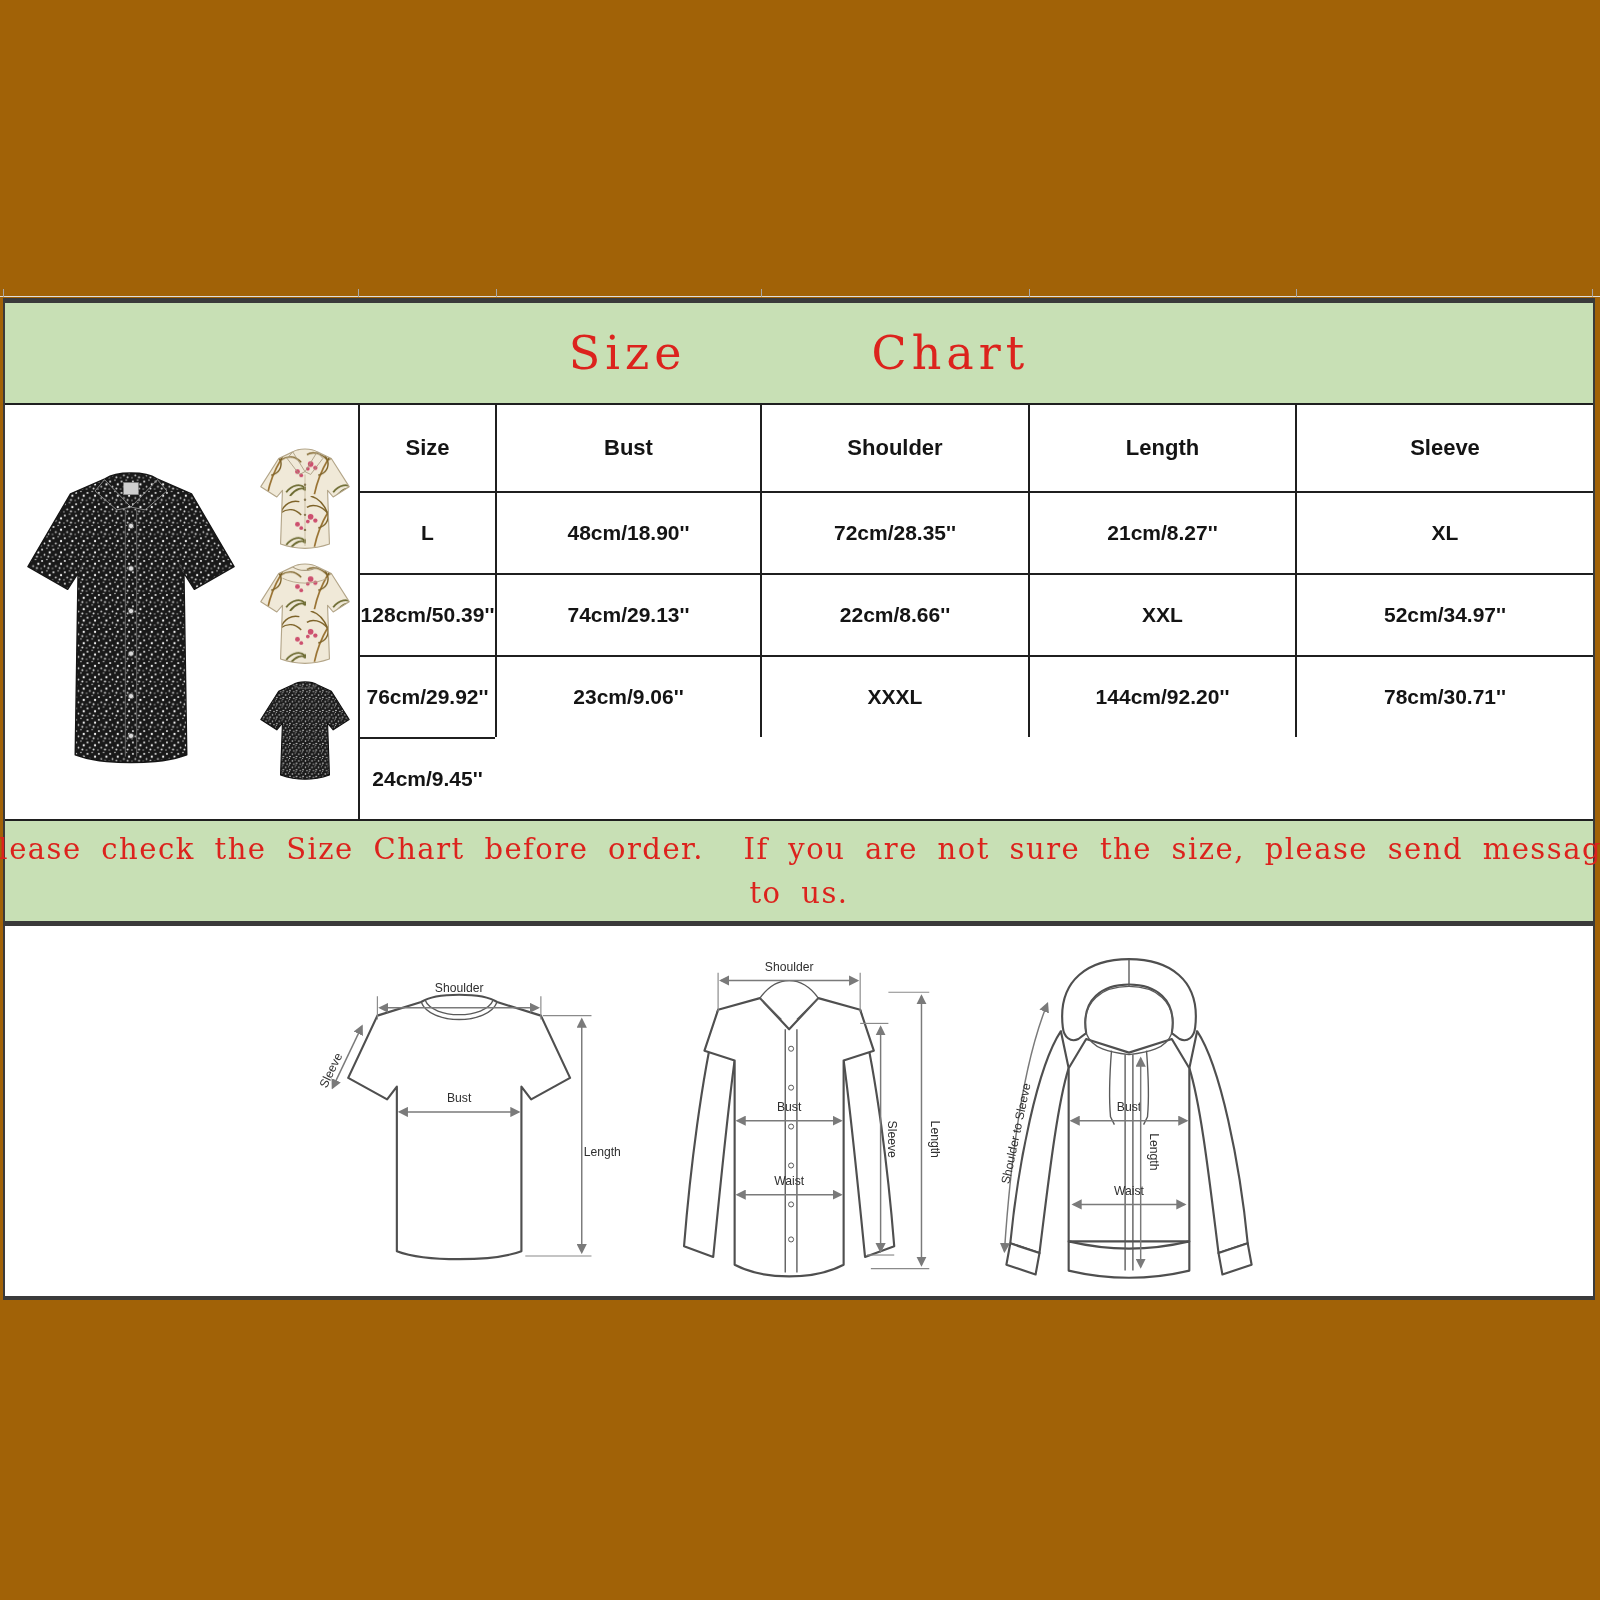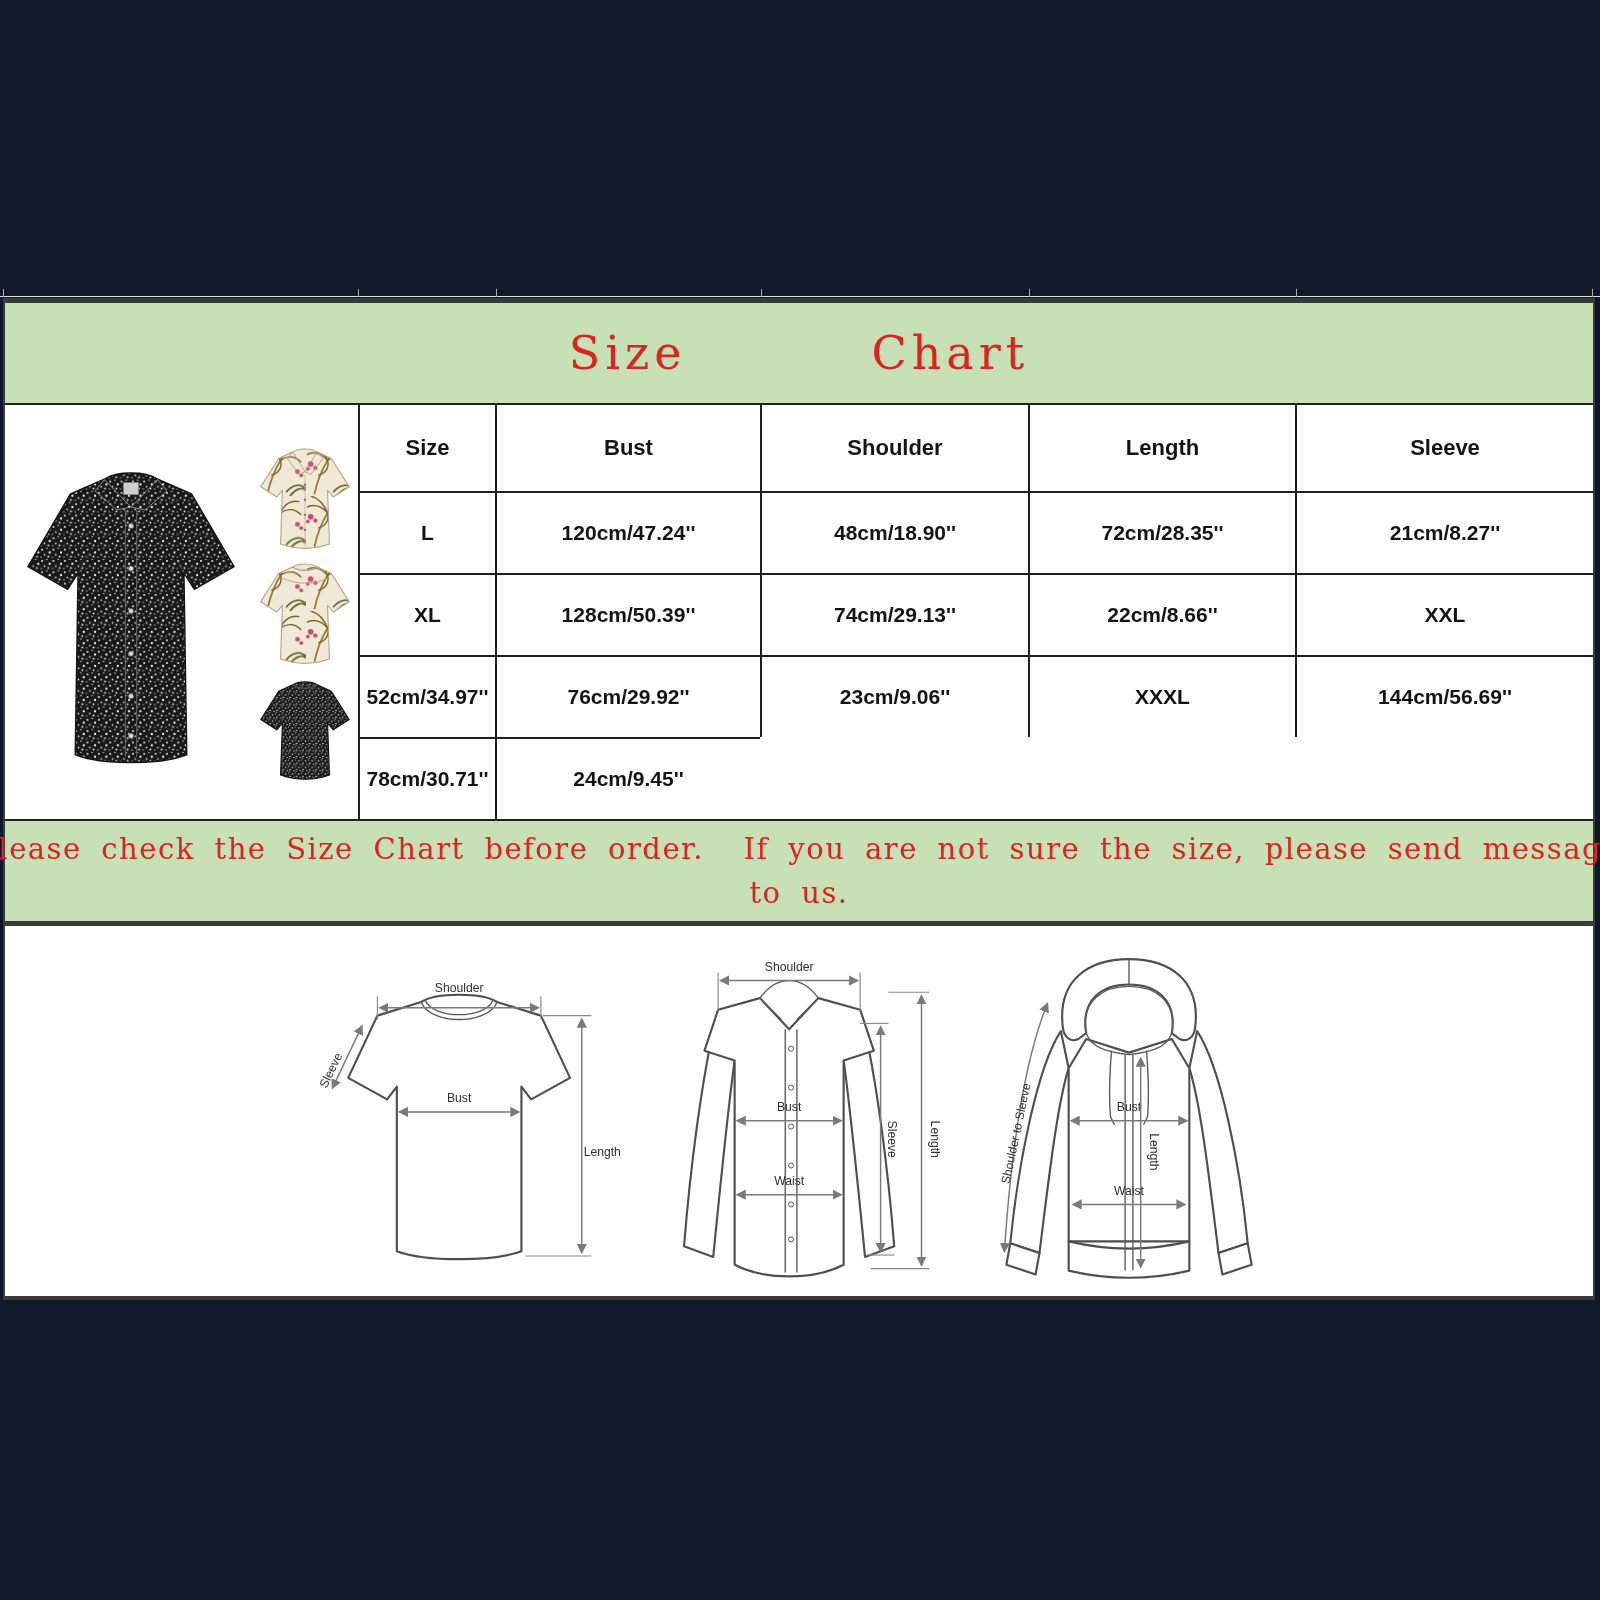--- a/index.html
+++ b/index.html
@@ -1,16 +1,16 @@
 <!DOCTYPE html>
 <html><head>
 <meta charset="utf-8">
 <style>
   html,body{margin:0;padding:0;background:#fff;}
-  .page{position:relative;width:1600px;height:1600px;background:#0f172a;overflow:hidden;
+  .page{position:relative;width:1600px;height:1600px;background:#a16207;overflow:hidden;
         font-family:"Liberation Sans",sans-serif;}
   
   .gridline{position:absolute;left:0;top:296px;width:1600px;height:1px;background:#dedede;}
   .tick{position:absolute;top:289px;width:1px;height:8px;background:#a8a8a8;}
 
   .sheet{position:absolute;left:3px;top:298px;width:1592px;
          border-left:2px solid #3a3a3a;border-right:2px solid #3a3a3a;box-sizing:border-box;}
 
   
   .band-title{height:100px;background:#c8e0b5;border-top:5px solid #3a3a3a;border-bottom:2px solid #1f1f1f;
@@ -156,37 +156,36 @@
         </div>
       </div>
 
       <div class="st-cell st-head">Size</div>
       <div class="st-cell st-head">Bust</div>
       <div class="st-cell st-head">Shoulder</div>
       <div class="st-cell st-head">Length</div>
       <div class="st-cell st-head">Sleeve</div>
 
       <div class="st-cell">L</div>
-      <div class="st-cell">120cm/47.24''</div>
       <div class="st-cell">48cm/18.90''</div>
       <div class="st-cell">72cm/28.35''</div>
       <div class="st-cell">21cm/8.27''</div>
 
       <div class="st-cell">XL</div>
       <div class="st-cell">128cm/50.39''</div>
       <div class="st-cell">74cm/29.13''</div>
       <div class="st-cell">22cm/8.66''</div>
 
       <div class="st-cell">XXL</div>
       <div class="st-cell">52cm/34.97''</div>
       <div class="st-cell">76cm/29.92''</div>
       <div class="st-cell">23cm/9.06''</div>
 
       <div class="st-cell">XXXL</div>
-      <div class="st-cell">144cm/56.69''</div>
+      <div class="st-cell">144cm/92.20''</div>
       <div class="st-cell">78cm/30.71''</div>
       <div class="st-cell">24cm/9.45''</div>
     </div>
 
     <div class="band-note">
       <div>Please check the Size Chart before order.  If you are not sure the size, please send message</div>
       <div>to us.</div>
     </div>
 
     <div class="diagrams">

